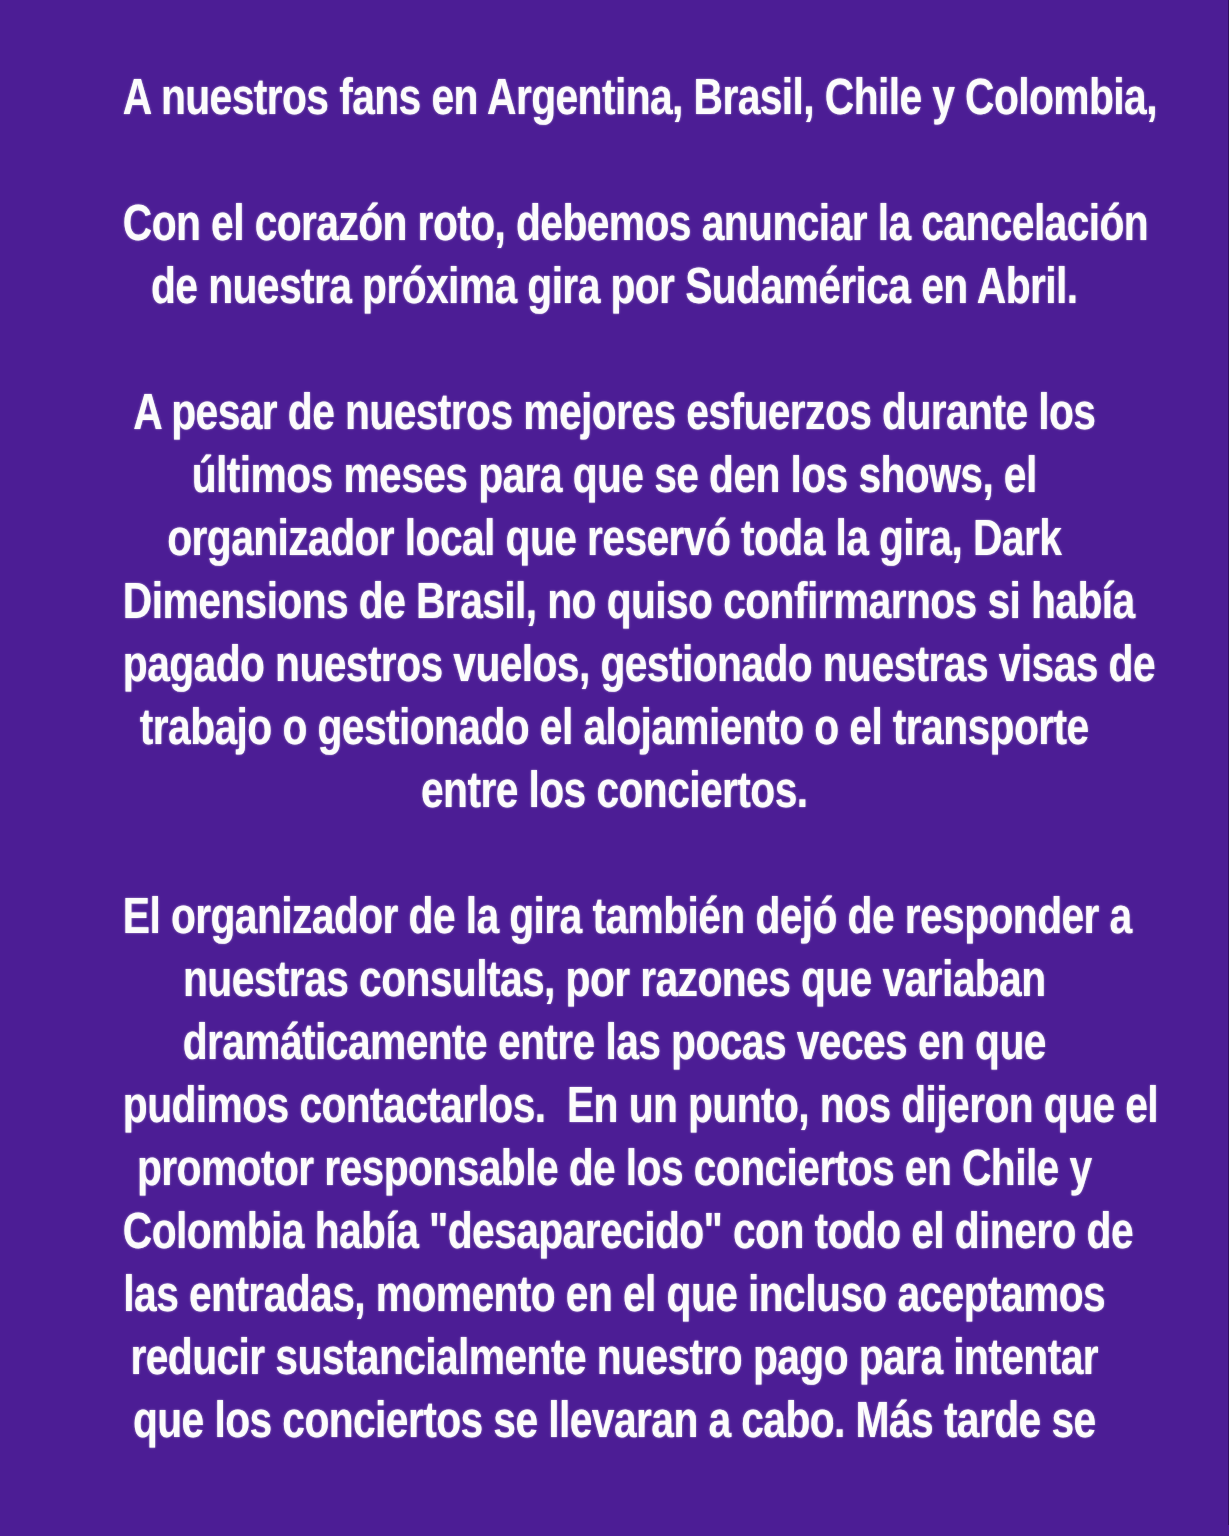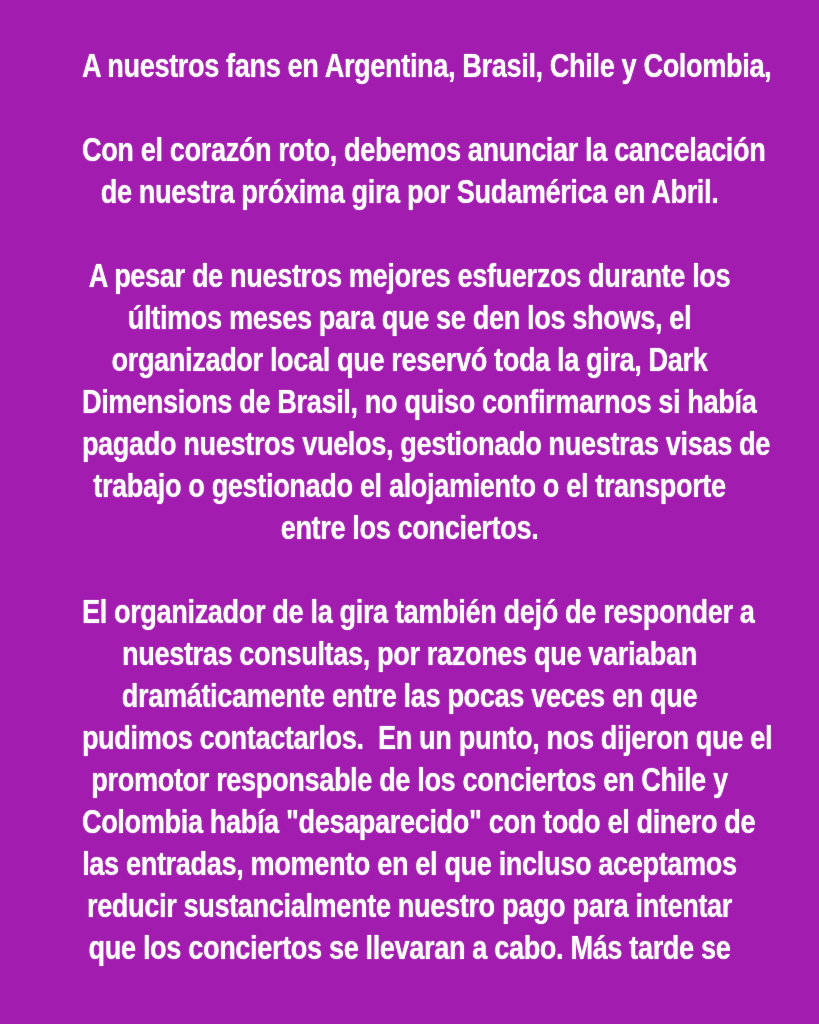--- a/index.html
+++ b/index.html
@@ -9,21 +9,21 @@
   }
   body {
     width: 819px;
     height: 1024px;
     overflow: hidden;
     position: relative;
   }
   .canvas {
     width: 819px;
     height: 1024px;
-    background: #a21caf;
+    background: #4c1d95;
     display: block;
   }
   .announcement {
     padding-top: 44px;
     width: 819px;
     transform: scaleX(0.80);
     transform-origin: 50% 0;
   }
   .paragraph {
     margin: 0 0 42px 0;

